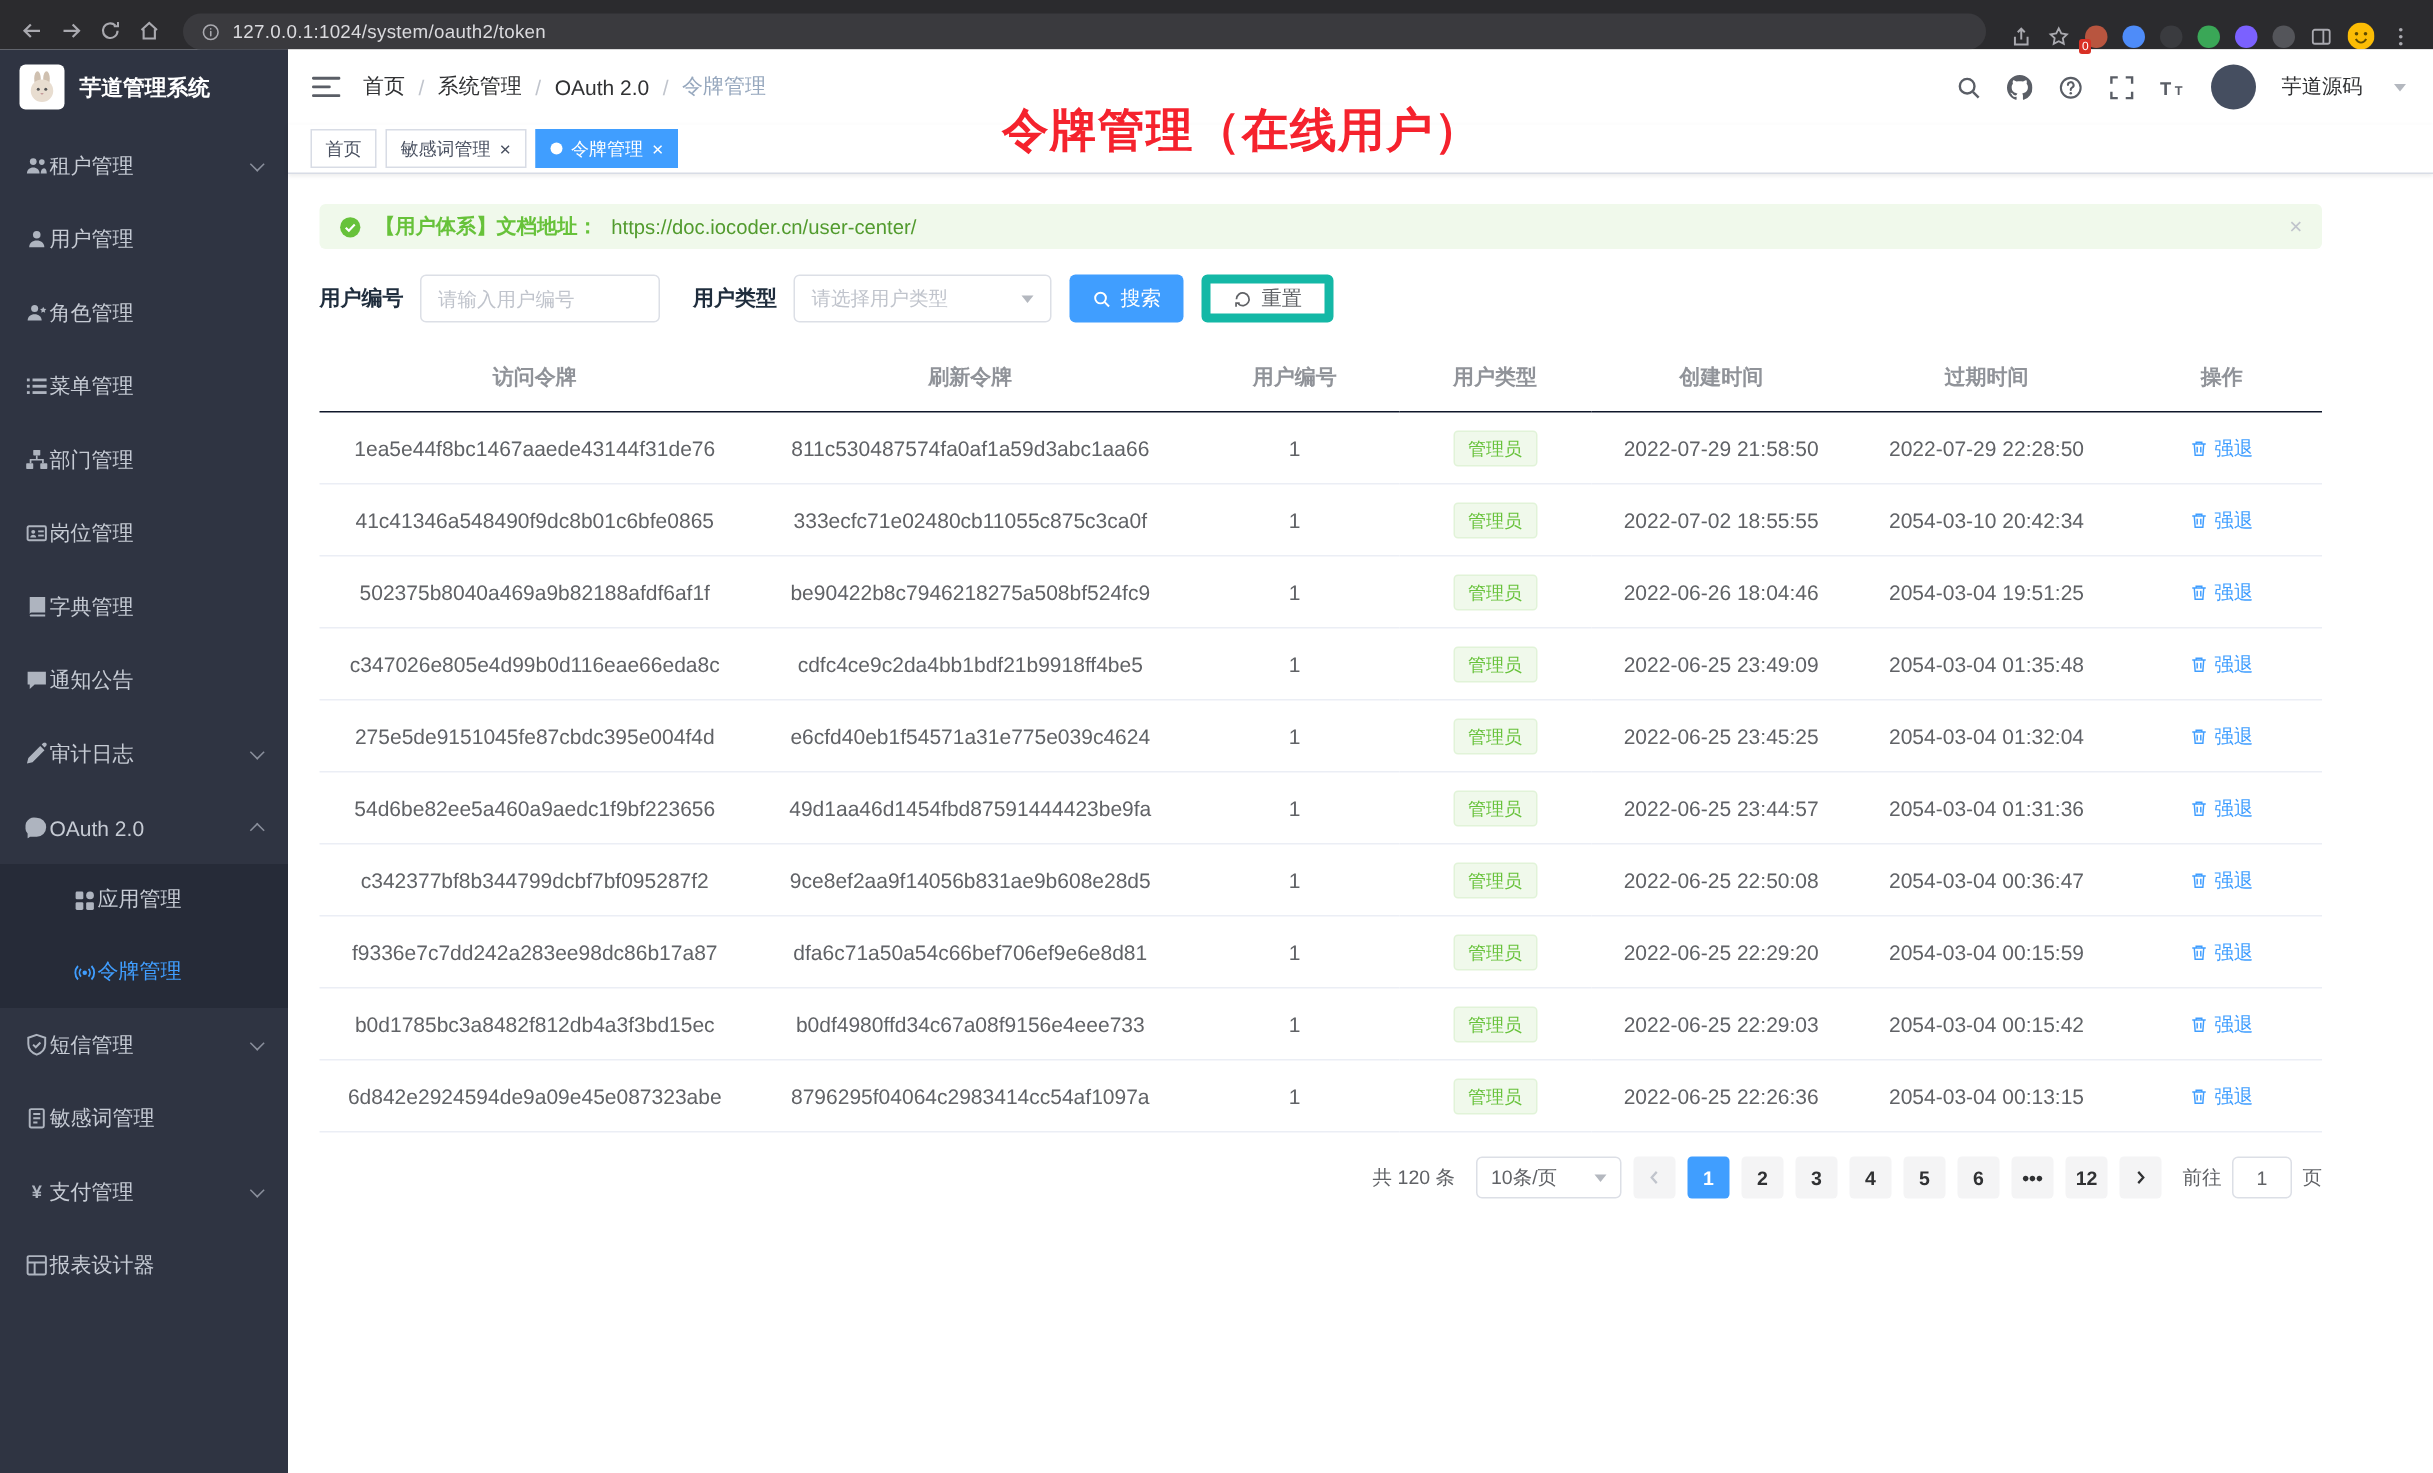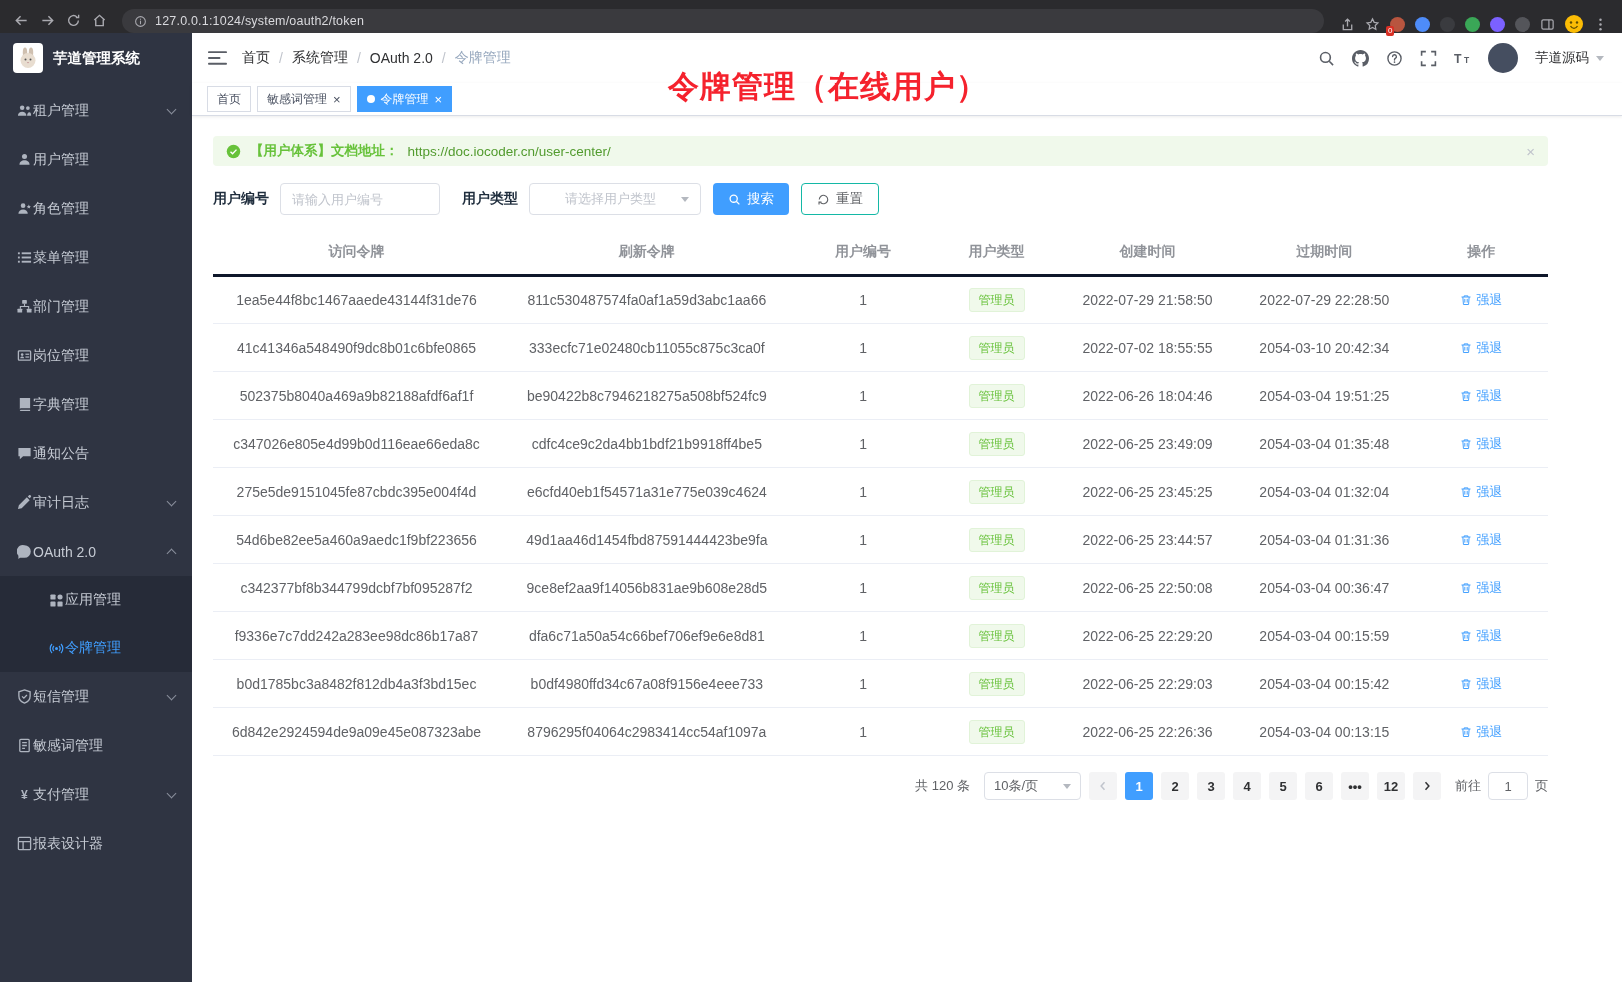--- a/index.html
+++ b/index.html
@@ -45,21 +45,21 @@
 
   
   .navbar { height:50px; display:flex; align-items:center; padding:0 18px 0 16px; gap:15px; background:#fff; }
   .hamburger { color:#5a5e66; }
   .hamburger svg { width:19px; height:16px; }
   .breadcrumb { display:flex; align-items:center; gap:9px; font-size:14px; color:#303133; flex:1; }
   .bc-sep { color:#c0c4cc; }
   .nav-icons { display:flex; align-items:center; gap:17px; color:#5a5e66; }
   .nav-icons svg { width:17px; height:17px; }
   .nav-avatar { width:30px; height:30px; border-radius:50%; background:#454e60; flex:0 0 auto; }
-  .nav-user { font-size:13.5px; color:#303133; display:flex; align-items:center; gap:7px; white-space:nowrap; }
+  .nav-user { font-size:13.5px; color:#303133; display:flex; align-items:center; gap:21px; white-space:nowrap; }
   .caret { width:0; height:0; border-left:4.5px solid transparent; border-right:4.5px solid transparent; border-top:5px solid #b4b8bf; }
 
   
   .tabbar { height:33px; display:flex; align-items:center; gap:6px; padding:0 15px; background:#fff;
     border-bottom:1px solid #d8dce5; box-shadow:0 1px 3px rgba(0,0,0,.08); position:relative; z-index:2; }
   .tab { height:26px; display:flex; align-items:center; gap:6px; padding:0 9px; border:1px solid #d8dce5; font-size:12px; color:#495060; background:#fff; cursor:pointer; white-space:nowrap; }
   .tab.active { background:#409eff; border-color:#409eff; color:#fff; }
   .tdot { width:8px; height:8px; border-radius:50%; background:#fff; }
   .tclose { font-size:13px; line-height:1; }
 
@@ -71,28 +71,28 @@
   .alert-link { color:#529b2e; font-size:13.5px; text-decoration:none; }
   .alert-close { margin-left:auto; color:#c0c4cc; font-size:15px; cursor:pointer; }
 
   .filters { display:flex; align-items:center; margin:17px 0 14px; }
   .f-label { font-size:14px; font-weight:bold; color:#1f2d3d; margin-right:11px; white-space:nowrap; }
   .f-label2 { margin-left:22px; }
   .f-input { width:160px; height:32px; border:1px solid #dcdfe6; border-radius:4px; padding:0 11px; display:flex; align-items:center; background:#fff; }
   .f-input input { border:none; outline:none; width:100%; font-size:13px; color:#606266; background:transparent; }
   .f-input input::placeholder { color:#c0c4cc; }
   .f-select { width:172px; justify-content:space-between; cursor:pointer; }
-  .f-select .ph { font-size:13px; color:#c0c4cc;margin-left:24px; }
+  .f-select .ph { font-size:13px; color:#c0c4cc; }
   .btn { height:32px; border-radius:4px; font-size:13.5px; display:flex; align-items:center; gap:6px; padding:0 15px; margin-left:12px; }
   .btn svg { width:13px; height:13px; }
   .btn-primary { background:#409eff; color:#fff; }
-  .btn-plain { background:#fff; border:1px solid #14b8a6; color:#606266; }
+  .btn-plain { background:#fff; border:6px solid #14b8a6; color:#606266; }
 
   table { width:calc(100% - 54px); border-collapse:collapse; table-layout:fixed; }
-  thead th { color:#909399; font-weight:bold; font-size:14px; padding:14px 0 13px; border-bottom:3px solid #0f172a; text-align:center; white-space:nowrap; }
+  thead th { color:#909399; font-weight:bold; font-size:14px; padding:14px 0 13px; border-bottom:1px solid #0f172a; text-align:center; white-space:nowrap; }
   tbody td { color:#606266; font-size:14px; text-align:center; height:48px; border-bottom:1px solid #ebeef5; white-space:nowrap; overflow:hidden; }
   .tag-success { display:inline-block; background:#f0f9eb; border:1px solid #e1f3d8; color:#67c23a; font-size:12px; padding:2px 9px; border-radius:3px; line-height:1.5; }
   .act-link { color:#409eff; font-size:13px; display:inline-flex; align-items:center; gap:4px; cursor:pointer; }
   .act-link svg { width:12px; height:12px; }
 
   .pagination { display:flex; align-items:center; justify-content:flex-end; gap:8px; margin:16px 54px 14px 0; font-size:13px; color:#606266; }
   .pg-total { margin-right:6px; white-space:nowrap; }
   .pg-size { width:97px; height:28px; border:1px solid #dcdfe6; border-radius:4px; display:flex; align-items:center; justify-content:space-between; padding:0 9px; color:#606266; font-size:13px; cursor:pointer; background:#fff; }
   .pg-pages { display:flex; gap:8px; }
   .pg-btn { min-width:28px; height:28px; padding:0 4px; background:#f4f4f5; border-radius:3px; display:flex; align-items:center; justify-content:center; color:#303133; font-weight:bold; font-size:13px; }

